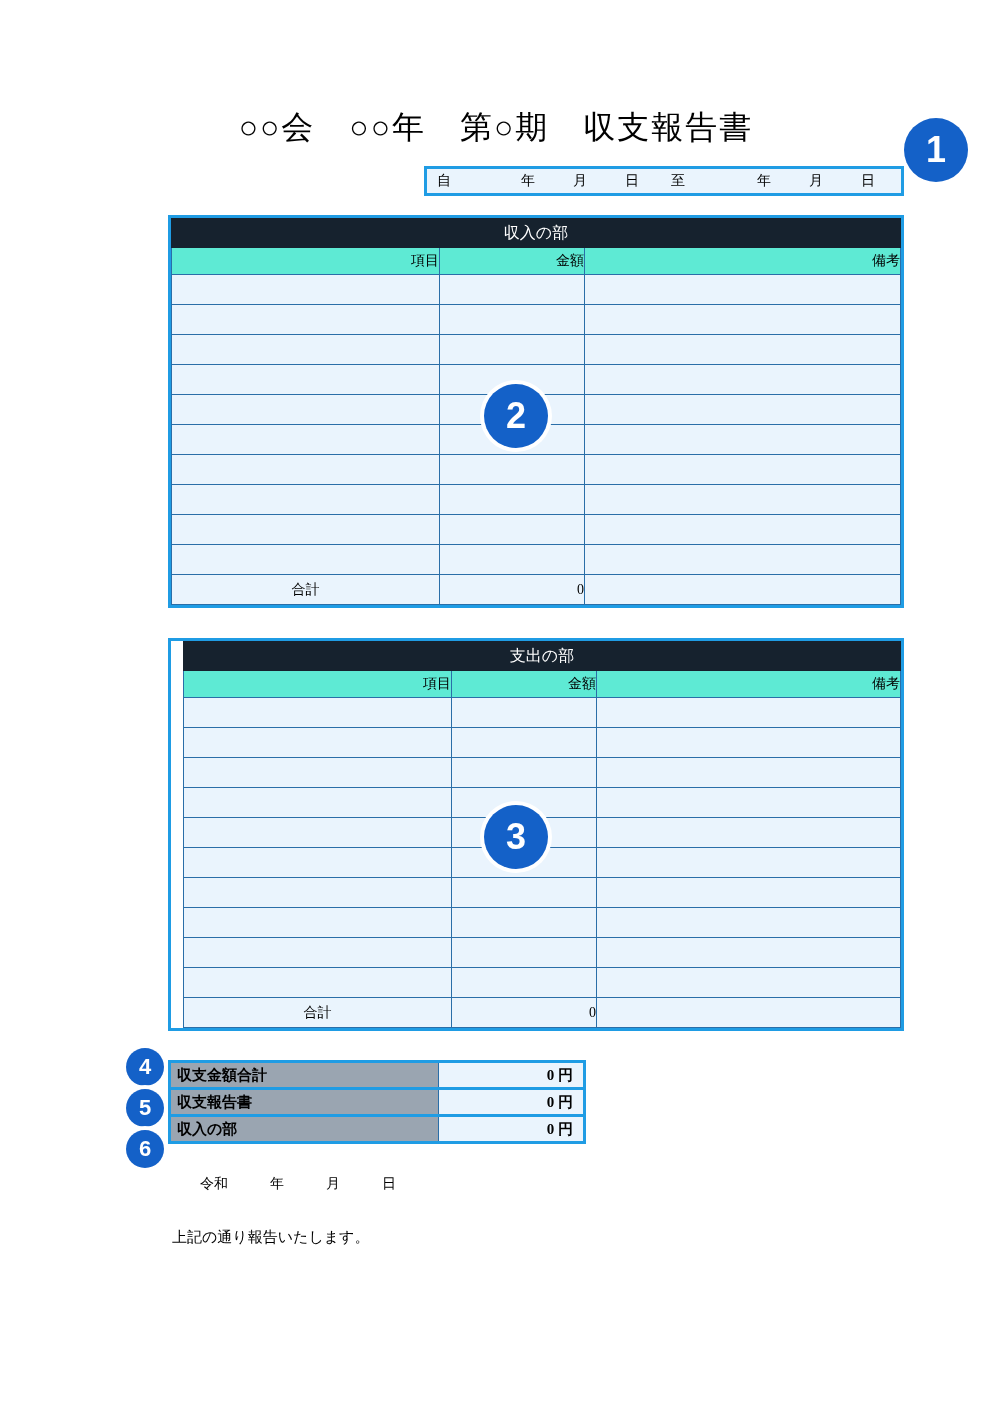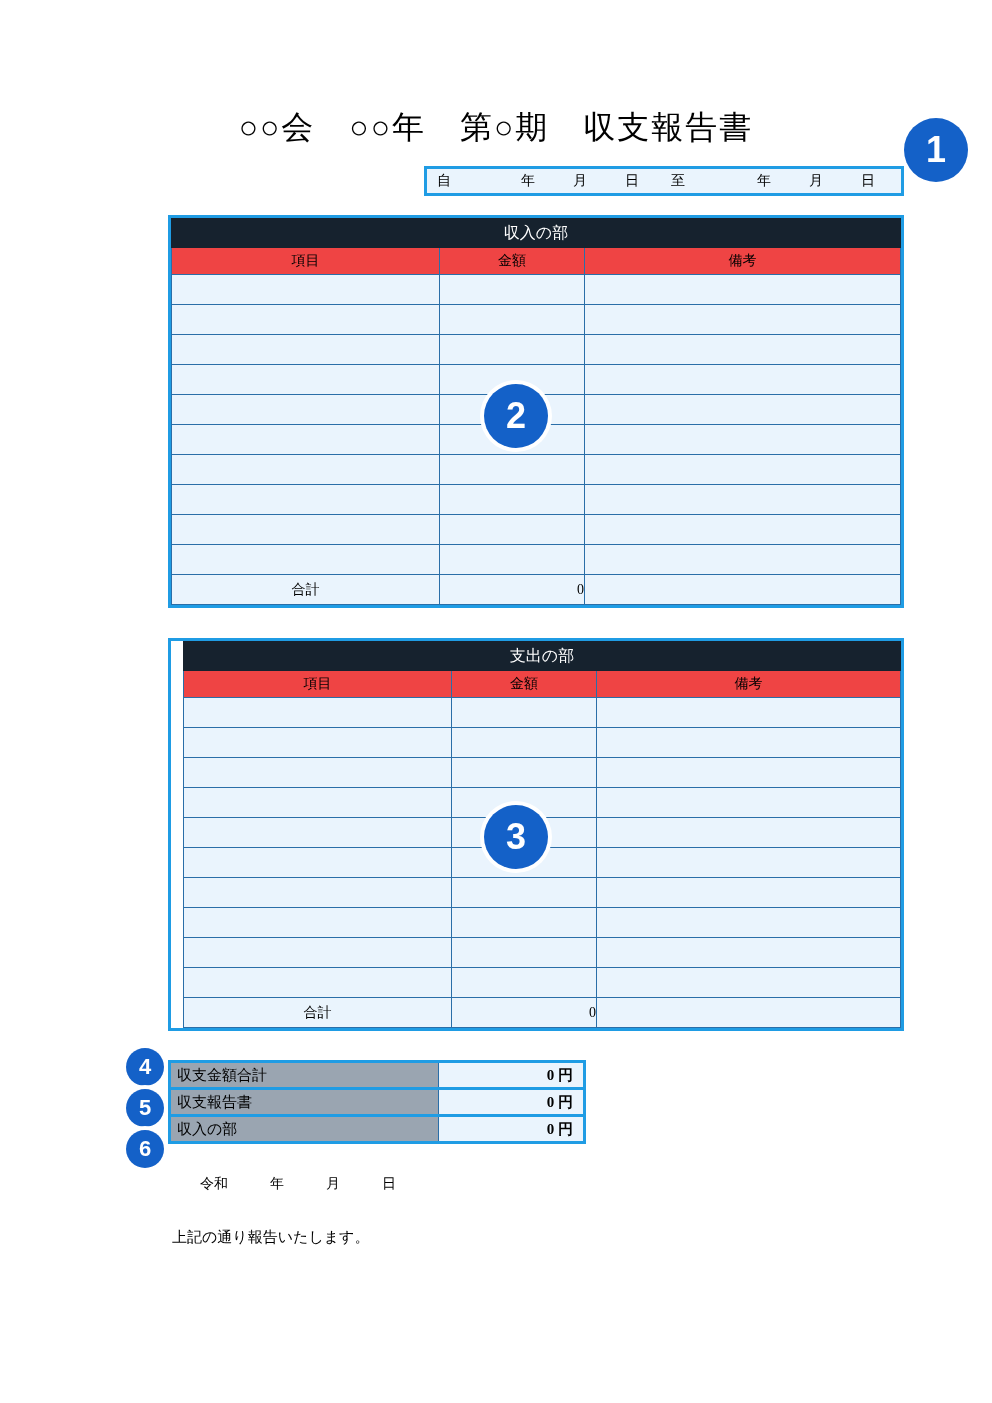--- a/index.html
+++ b/index.html
@@ -73,23 +73,23 @@
   .band {
     background: #16222e;
     color: #ffffff;
     text-align: center;
     font-size: 16px;
     height: 28px;
     font-weight: bold;
     border: 1px solid #16222e !important;
   }
   .colhead {
-    background: #ef4444;
+    background: #5eead4;
     color: #000000;
-    text-align: center;
+    text-align: right;
     font-size: 14px;
     height: 26px;
     font-weight: bold;
   }
   .cell {
     background: #eaf4fd;
     height: 29px;
   }
   .total-label {
     background: #eaf4fd;
@@ -125,21 +125,21 @@
   }
   .sum-label {
     width: 268px;
     box-sizing: border-box;
     background: #9aa5b1;
     border-right: 1px solid #2a6ea8;
     display: flex;
     align-items: center;
     padding-left: 6px;
     font-size: 15px;
-    font-weight: normal;
+    font-weight: bold;
   }
   .sum-value {
     flex: 1;
     box-sizing: border-box;
     background: #eaf4fd;
     display: flex;
     align-items: center;
     justify-content: flex-end;
     padding-right: 10px;
     font-size: 15px;

